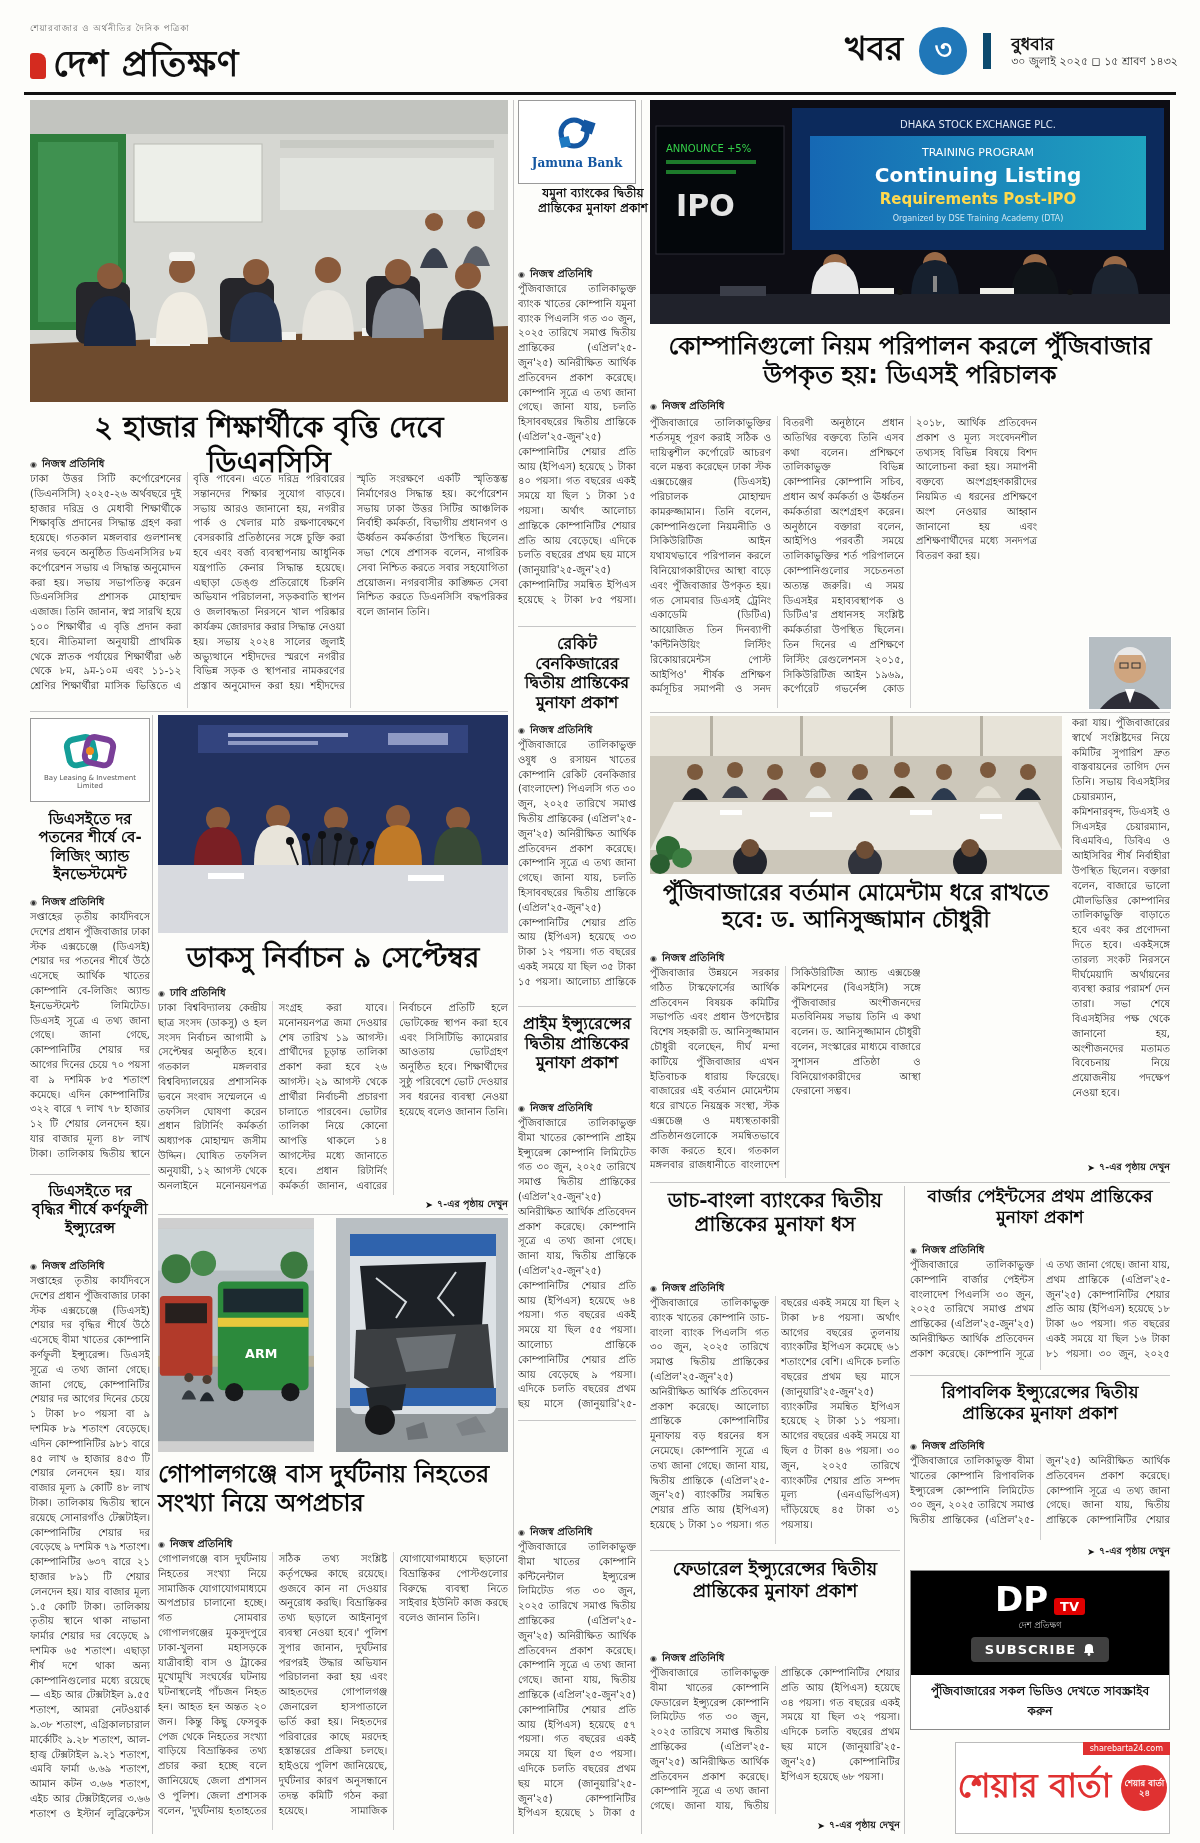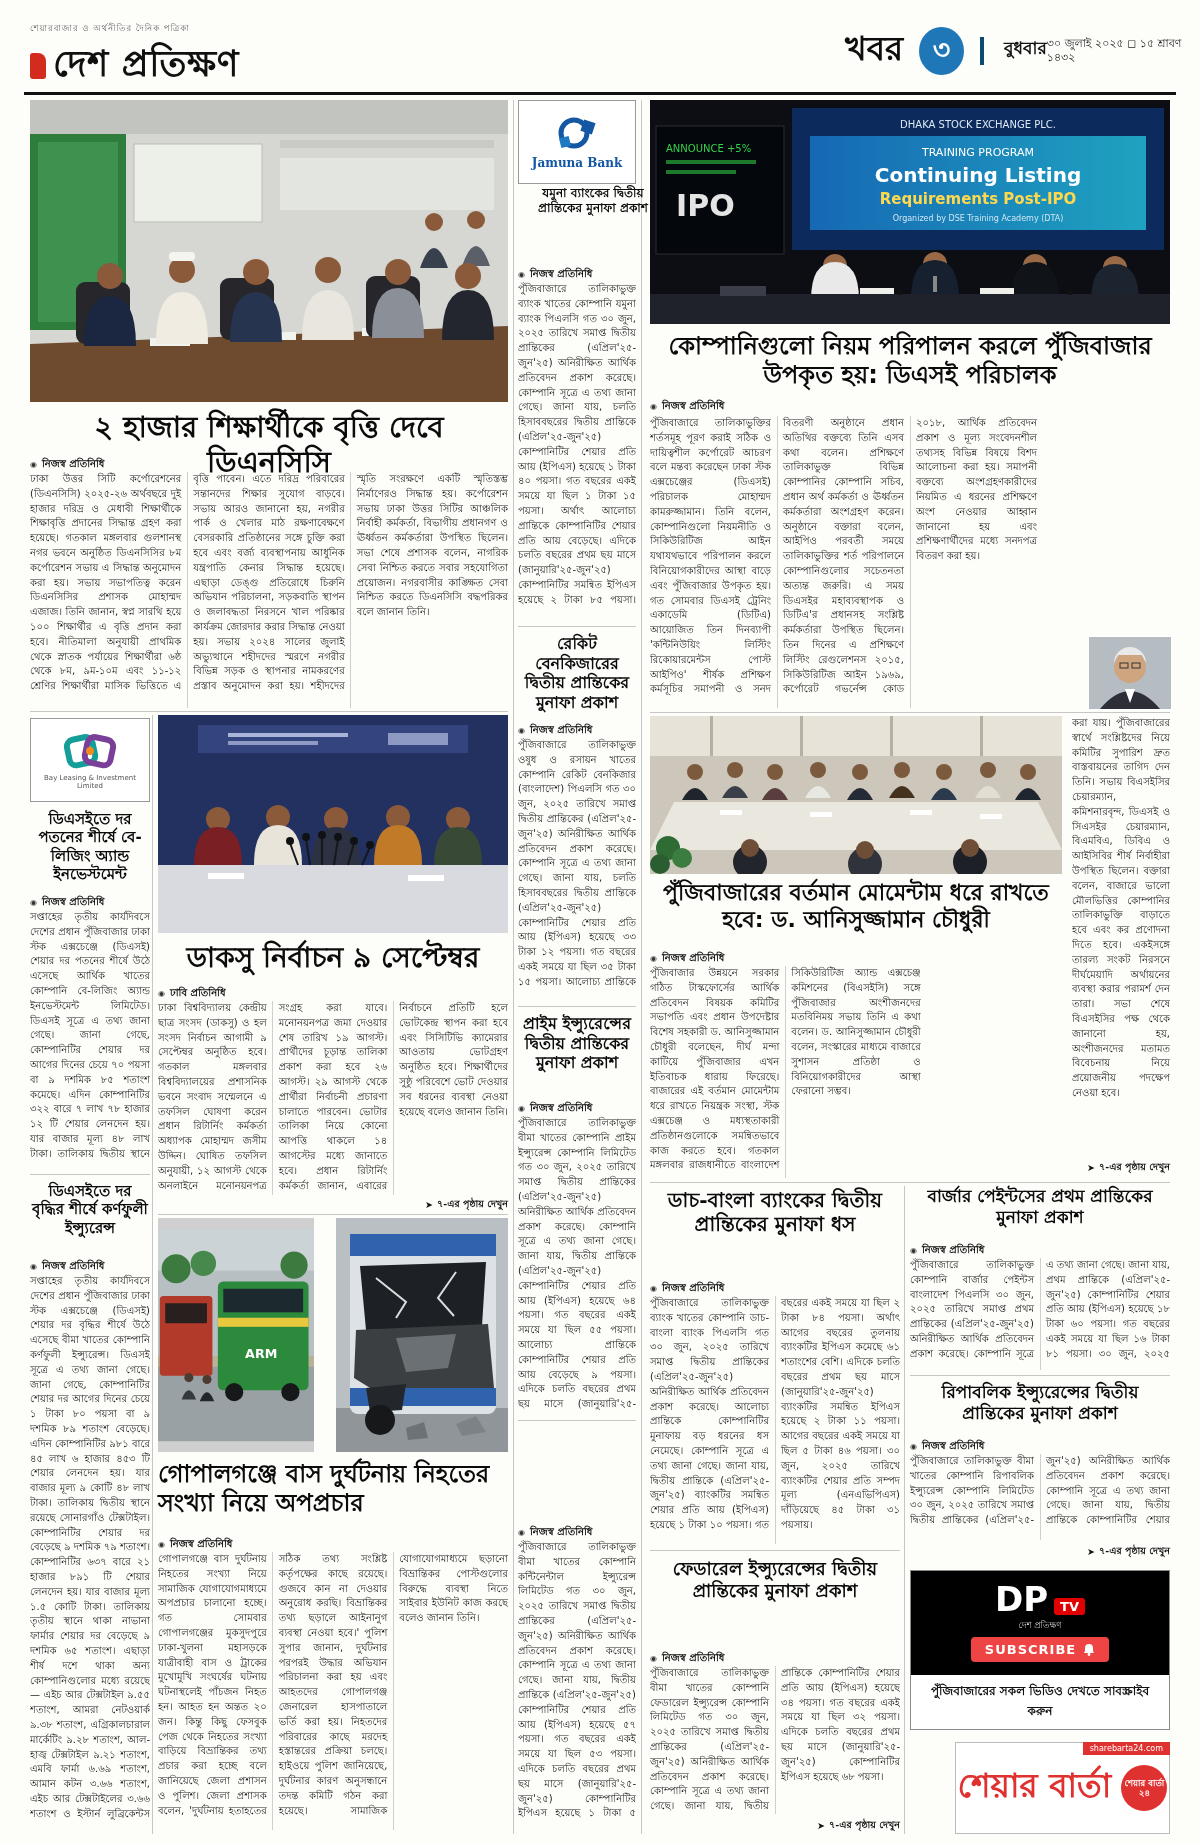--- a/index.html
+++ b/index.html
@@ -14,30 +14,30 @@
   .vl{position:absolute;width:1px;background:#c6c6c6;}
   .hz{position:absolute;height:1px;background:#c6c6c6;}
   .photo{position:absolute;overflow:hidden;background:#cfcfcf;}
   .photo svg{display:block;width:100%;height:100%;}
   .logo-box{border:1px solid #9a9a9a;background:#fff;display:flex;flex-direction:column;align-items:center;justify-content:center;gap:3px;box-sizing:border-box;}
   .masthead-title{font-size:36px;font-weight:800;color:#101010;letter-spacing:0.5px;font-family:"DejaVu Serif","Liberation Serif",serif;}
   .masthead-tag{font-size:8.5px;color:#666;letter-spacing:1px;}
   .red-mark{display:inline-block;width:16px;height:26px;background:#d42b1f;border-radius:3px 8px 3px 3px;margin-right:7px;vertical-align:-3px;}
   .section-label{font-size:33px;font-weight:800;color:#0d0d0d;}
   .pgnum{width:48px;height:48px;border-radius:50%;background:#2077b8;color:#fff;display:flex;align-items:center;justify-content:center;font-size:27px;font-weight:800;}
-  .datebox{display:flex;flex-direction:row;justify-content:center;line-height:1.3;border-left:4px solid #0c4a6e;padding-left:20px;}
+  .datebox{display:flex;flex-direction:column;justify-content:center;line-height:1.3;border-left:8px solid #0c4a6e;padding-left:20px;}
   .datebox .wd{font-size:17px;font-weight:800;}
   .datebox .dl{font-size:11px;color:#222;}
   .dptv{box-sizing:border-box;border:1px solid #8a8a8a;background:#fff;display:flex;flex-direction:column;}
   .dptv .black{flex:1;background:#000;display:flex;flex-direction:column;align-items:center;justify-content:center;gap:4px;}
   .dptv .dprow{display:flex;align-items:flex-end;gap:6px;}
   .dptv .dp{color:#fff;font-size:34px;font-weight:800;line-height:0.9;}
   .dptv .tv{background:#e00000;color:#fff;font-size:13px;font-weight:800;padding:1px 6px;border-radius:3px;}
   .dptv .brand{color:#ddd;font-size:8.5px;}
-  .dptv .sub{display:flex;align-items:center;gap:7px;background:#ef4444;color:#fff;font-size:13px;font-weight:800;letter-spacing:1px;padding:5px 14px;border-radius:4px;}
+  .dptv .sub{display:flex;align-items:center;gap:7px;background:#404040;color:#fff;font-size:13px;font-weight:800;letter-spacing:1px;padding:5px 14px;border-radius:4px;}
   .dptv .tagline{background:#fff;color:#111;font-size:12px;font-weight:700;text-align:center;padding:7px 8px;}
   .sb-box{box-sizing:border-box;border:1px solid #bbb;background:#fff;position:relative;display:flex;align-items:center;justify-content:center;gap:10px;}
   .sb-name{color:#e03131;font-size:33px;font-weight:800;font-family:"DejaVu Serif","Liberation Serif",serif;}
   .sb-tab{position:absolute;top:-1px;right:-1px;background:#e03131;color:#fff;font-size:8px;padding:2px 7px;}
   .sb-seal{width:46px;height:46px;border-radius:50%;background:#e03131;color:#fff;font-size:8.5px;font-weight:700;display:flex;align-items:center;justify-content:center;text-align:center;line-height:1.2;}
 </style>
 </head>
 <body>
 
 <div class="page">

